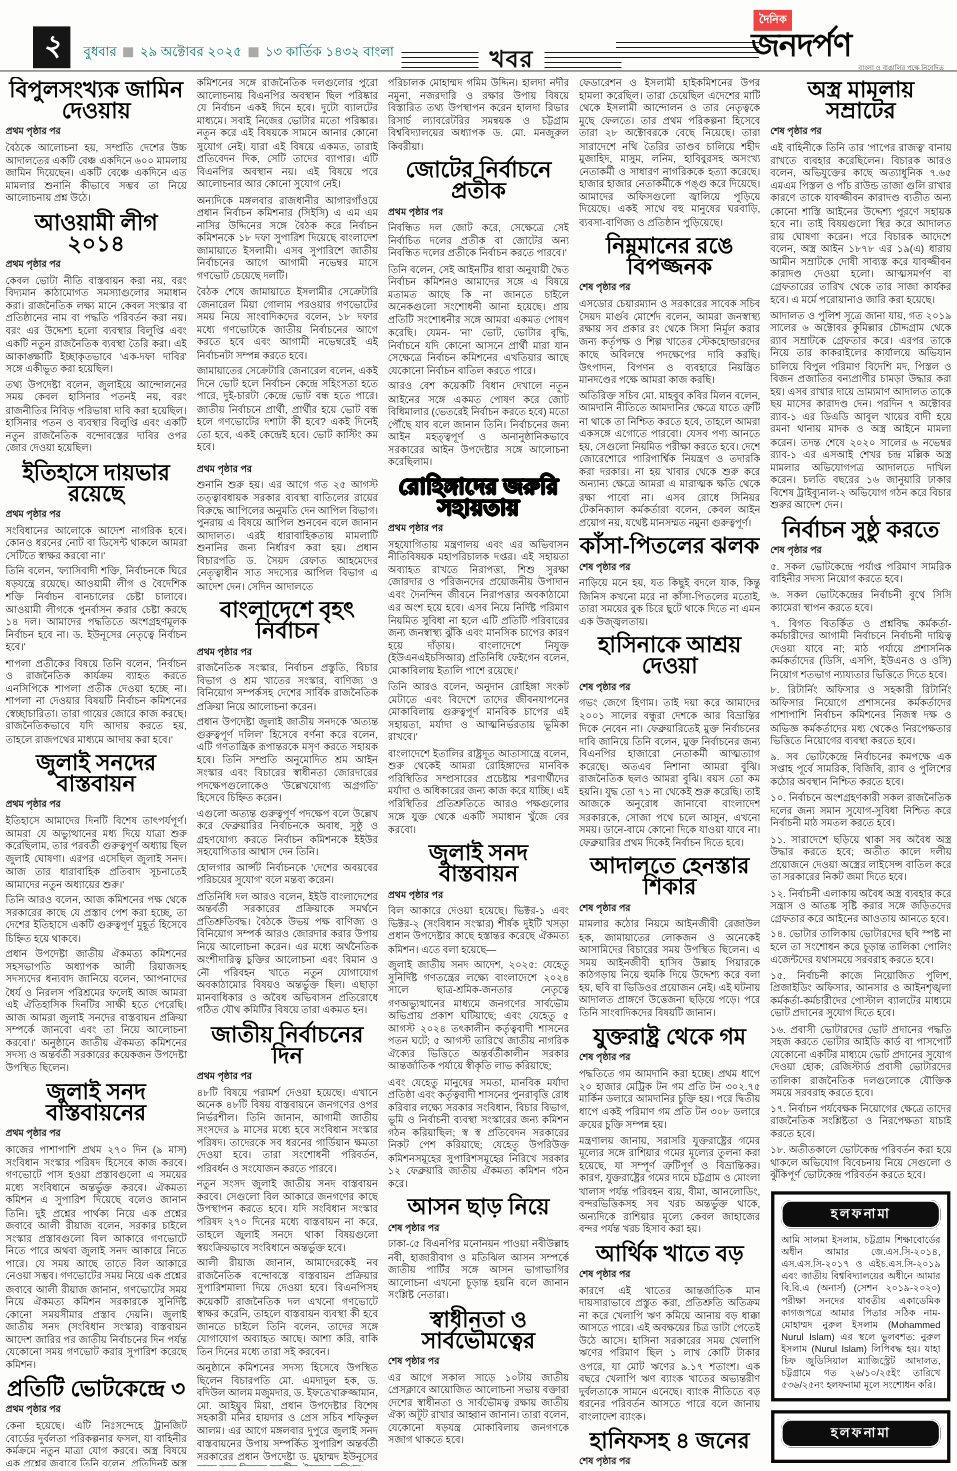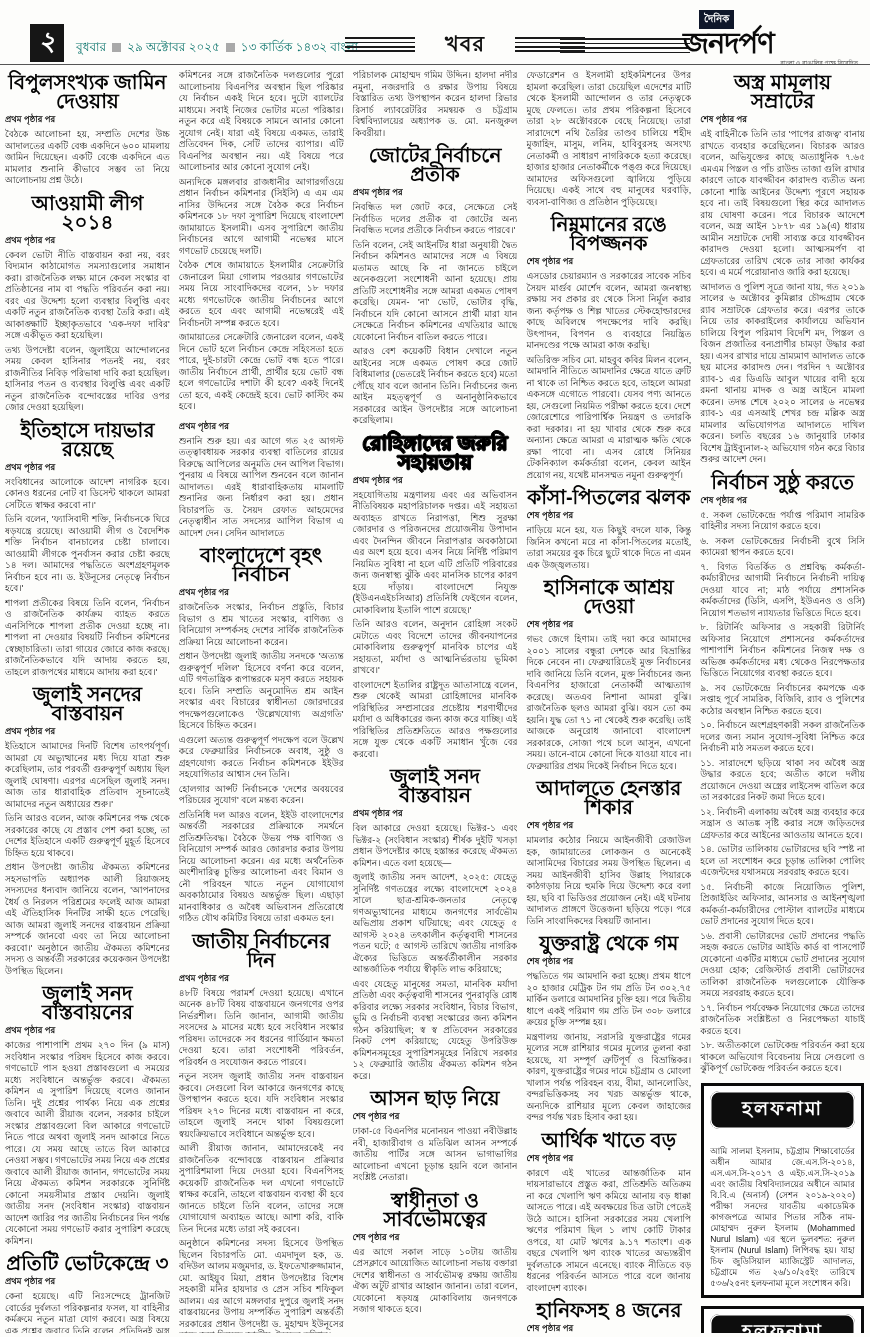--- a/index.html
+++ b/index.html
@@ -8,41 +8,41 @@
     font-family:"Liberation Sans","DejaVu Sans",sans-serif;
     overflow:hidden;position:relative;
   }
   
   .masthead{position:absolute;top:0;left:0;width:870px;height:64px;border-bottom:1.5px solid #555;}
   .pagenum{position:absolute;left:30px;top:24px;width:34px;height:38px;background:#161616;color:#fff;
     display:flex;align-items:center;justify-content:center;font-size:26px;font-weight:bold;font-style:italic;
     font-family:"DejaVu Serif","Liberation Serif",serif;}
   .dateline{position:absolute;left:76px;top:38px;font-size:12px;font-weight:normal;color:#0f766e;white-space:nowrap;}
   .sq{display:inline-block;width:9px;height:9px;background:#a9a9a9;margin:0 6px;vertical-align:middle;}
-  .sectionwrap{position:absolute;left:345px;top:28px;width:240px;display:flex;align-items:center;justify-content:space-between;gap:10px;}
+  .sectionwrap{position:absolute;left:345px;top:38px;width:240px;display:flex;align-items:center;justify-content:center;gap:10px;}
   .rulestack{width:70px;height:18px;background:repeating-linear-gradient(#1a1a1a 0 1.5px,transparent 1.5px 4.5px);}
   .section-title{font-size:21px;font-weight:bold;margin:0;letter-spacing:1px;}
   .logo{position:absolute;right:12px;top:8px;text-align:left;width:175px;}
   .logo-rules{position:absolute;right:180px;top:38px;width:130px;height:18px;
     background:repeating-linear-gradient(#1a1a1a 0 1.5px,transparent 1.5px 4.5px);}
-  .logo-top{display:inline-block;background:#0f172a;color:#fff;font-size:10px;font-weight:bold;padding:1px 5px;margin-left:16px;}
+  .logo-top{display:inline-block;background:#ef4444;color:#fff;font-size:10px;font-weight:bold;padding:1px 5px;margin-left:2px;}
   .logo-main{font-size:29px;font-weight:900;line-height:28px;letter-spacing:-1px;color:#0a0a0a;}
   .logo-tag{font-size:6px;color:#444;text-align:right;margin-top:1px;}
   
   .page{position:absolute;top:70px;left:5px;width:860px;height:1263px;display:flex;gap:9px;}
   .col{flex:1 1 0;overflow:hidden;height:1263px;}
   .article{margin-bottom:7px;}
   .headline{font-size:20px;line-height:19px;font-weight:bold;text-align:center;margin:3px 0 2px 0;color:#050505;}
   .headline.outline{color:#fff;-webkit-text-stroke:1px #000;text-shadow:-1px 0 #000,1px 0 #000,0 -1px #000,0 1px #000;}
   .cont{font-size:8.5px;font-weight:bold;margin:0 0 2px 0;}
   .para{font-size:9px;line-height:11.5px;text-align:justify;margin:0 0 3px 0;color:#1c1c1c;}
   
   .notice-box{border:3px solid #0a0a0a;padding:5px 6px 6px 6px;margin:8px 1px 0 1px;background:#fff;}
-  .notice-head{background:#0d0d0d;color:#fff;font-size:19px;font-weight:bold;text-align:center;
-    padding:3px 0;border-radius:9px;box-shadow:inset 0 0 0 1.5px #fff;margin-bottom:17px;letter-spacing:2px;}
+  .notice-head{background:#0d0d0d;color:#fff;font-size:12px;font-weight:bold;text-align:center;
+    padding:3px 0;border-radius:9px;box-shadow:inset 0 0 0 1.5px #fff;margin-bottom:5px;letter-spacing:2px;}
   .notice-body{font-size:8.5px;line-height:11px;text-align:justify;color:#151515;}
 </style>
 </head>
 <body>
 
 <div class="masthead">
   <div class="pagenum">
     <span>২</span>
   </div>
   <div class="dateline">

